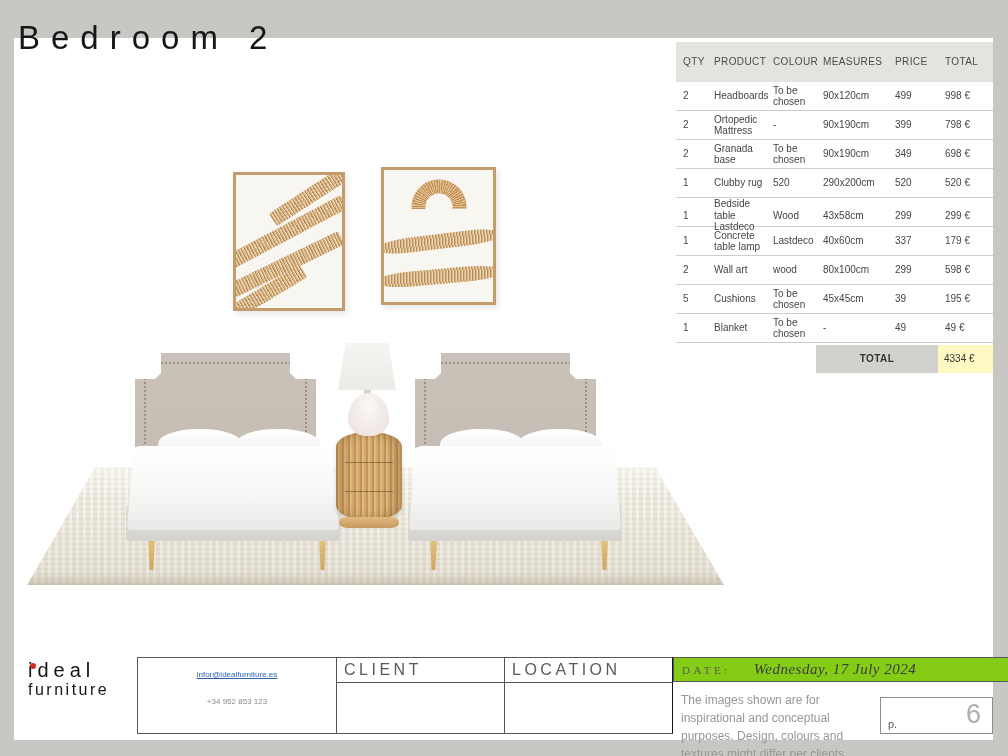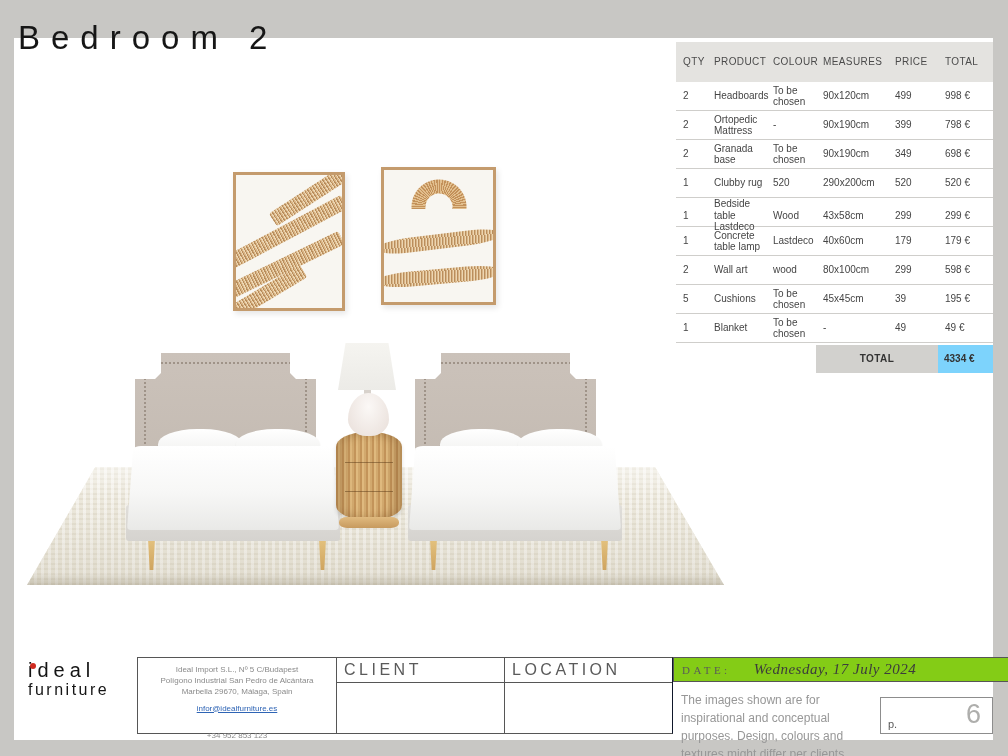--- a/index.html
+++ b/index.html
@@ -20,21 +20,21 @@
   
   .spec-table{position:absolute;left:676px;top:42px;width:317px;z-index:4;font-size:10px;line-height:1.15;}
   .cols{display:grid;grid-template-columns:31px 59px 50px 72px 50px 55px;}
   .spec-header{background:#e4e3e0;height:40px;align-items:center;color:#4b4b4b;letter-spacing:.4px;}
   .spec-header .th{padding-left:7px;}
   .spec-body .tr{height:28px;align-items:center;border-bottom:1px solid #cfcecb;background:#fff;}
   .spec-body .td{padding-left:7px;}
   .total-row{margin-top:2px;height:28px;display:grid;grid-template-columns:140px 122px 55px;}
   .total-fill{background:transparent;}
   .total-label{background:#d2d1ce;display:flex;align-items:center;justify-content:center;font-weight:700;color:#333;letter-spacing:.4px;}
-  .total-value{background:#7dd3fc;display:flex;align-items:center;font-weight:700;color:#333;padding-left:6px;}
+  .total-value{background:#fef9c3;display:flex;align-items:center;font-weight:400;color:#333;padding-left:6px;}
 
   
   .art{position:absolute;background:#f8f6f1;border:3px solid #c49b6d;overflow:hidden;box-shadow:2px 3px 6px rgba(0,0,0,.10);}
   .art-a{left:233px;top:172px;width:106px;height:133px;}
   .art-b{left:381px;top:167px;width:109px;height:132px;}
   .fringe{position:absolute;height:15px;border-radius:3px;
     background:repeating-linear-gradient(90deg,#b98e5d 0 1px,#d9b486 1px 2px,#ecd6b2 2px 3px);
   }
   .arch-wrap{position:absolute;left:24px;top:6px;width:62px;height:33px;overflow:hidden;}
   .arch{width:62px;height:62px;
@@ -175,21 +175,21 @@
         <div class="td">Wood</div>
         <div class="td">43x58cm</div>
         <div class="td">299</div>
         <div class="td">299 €</div>
       </div>
       <div class="cols tr">
         <div class="td">1</div>
         <div class="td">Concrete table lamp</div>
         <div class="td">Lastdeco</div>
         <div class="td">40x60cm</div>
-        <div class="td">179</div>
+        <div class="td">337</div>
         <div class="td">179 €</div>
       </div>
       <div class="cols tr">
         <div class="td">2</div>
         <div class="td">Wall art</div>
         <div class="td">wood</div>
         <div class="td">80x100cm</div>
         <div class="td">299</div>
         <div class="td">598 €</div>
       </div>
@@ -265,26 +265,20 @@
 
 <div class="logo">
   <div class="l1">
     <span class="dot"></span>
     <span>ideal</span>
   </div>
   <div class="l2">furniture</div>
 </div>
 
 <div class="company-box">
-  <div>
-
-  <div>Ideal Import S.L., Nº 5 C/Budapest</div>
-      <div>Polígono Industrial San Pedro de Alcántara</div>
-      <div>Marbella 29670, Málaga, Spain</div>
-    </div>
   <span class="email">infor@idealfurniture.es</span>
   <div>+34 952 853 123</div>
 </div>
 
 <div class="cell cell-client">
   <div class="cell-head">CLIENT</div>
 </div>
 <div class="cell cell-location">
   <div class="cell-head">LOCATION</div>
 </div>

